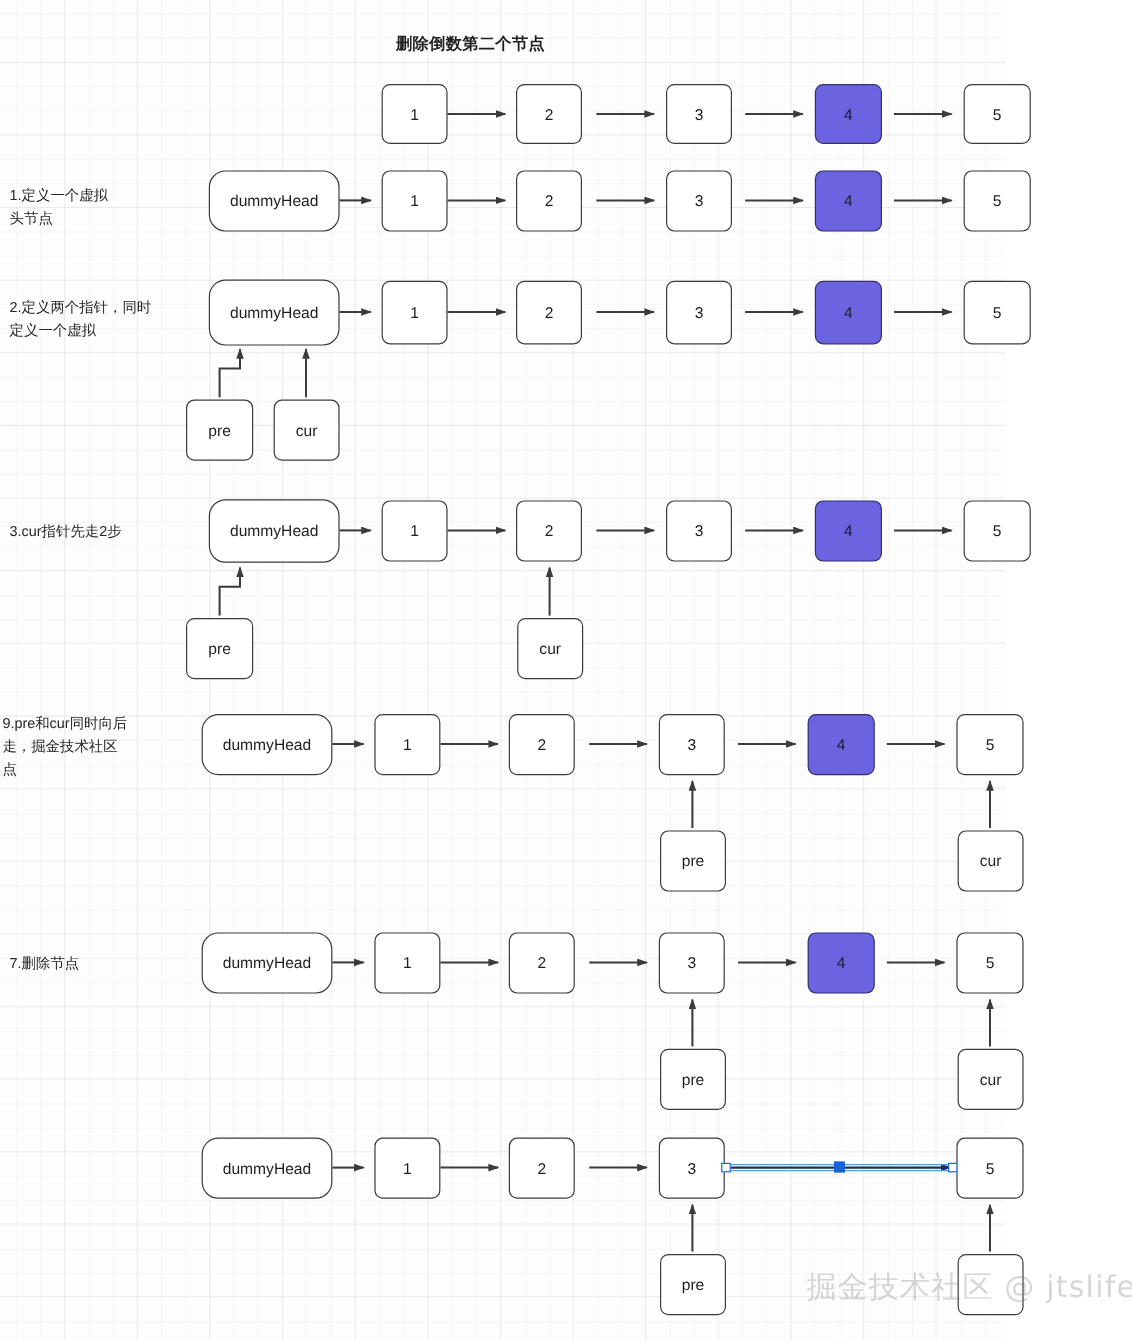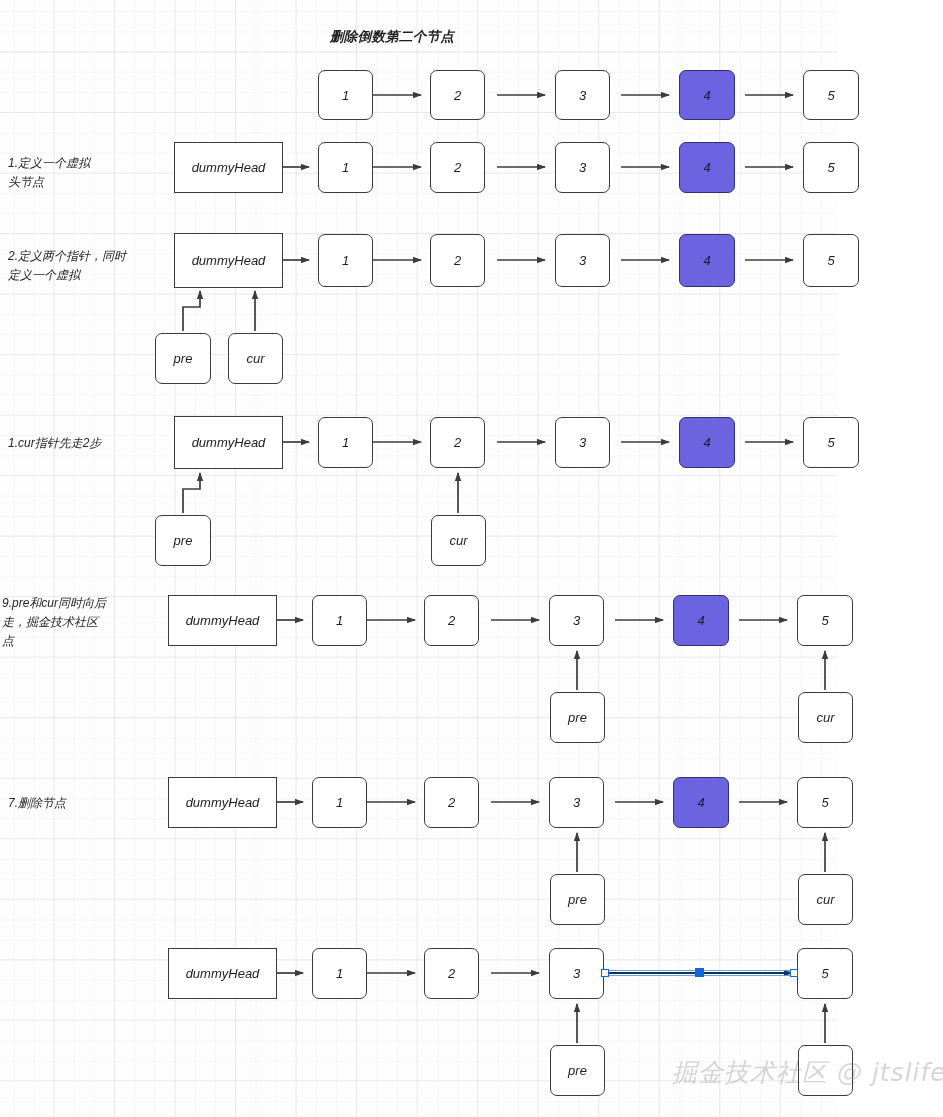--- a/index.html
+++ b/index.html
@@ -13,21 +13,20 @@
     position:relative;
     width:838px;height:1117px;
     background-color:#fdfdfd;
     background-image:
       linear-gradient(to right, rgba(0,0,0,0.055) 1px, transparent 1px),
       linear-gradient(to bottom, rgba(0,0,0,0.055) 1px, transparent 1px),
       linear-gradient(to right, rgba(0,0,0,0.028) 1px, transparent 1px),
       linear-gradient(to bottom, rgba(0,0,0,0.028) 1px, transparent 1px);
     background-size:60.5px 60.5px, 60.5px 60.5px, 20.2px 20.2px, 20.2px 20.2px;
     background-position:-7px -9px, -7px -9px, -7px -9px, -7px -9px;
-    font-style:italic;
   }
   #svglayer{position:absolute;left:0;top:0;width:943px;height:1117px;pointer-events:none;}
 
   .title{
     position:absolute;
     font-size:13.5px;font-weight:bold;color:#1f1f1f;
     white-space:nowrap;letter-spacing:.3px;
   }
   .steplabel{
     position:absolute;
@@ -42,21 +41,21 @@
     background:#ffffff;
     display:flex;align-items:center;justify-content:center;
     font-size:13px;color:#1e1e1e;
     white-space:nowrap;
   }
   .node.hl{
     background:#6c63e0;
     border-color:#32306b;
     color:#1c1c2e;
   }
-  .node.wide{border-radius:0;}
+  .node.wide{border-radius:14px;}
   .watermark{
     position:absolute;
     font-size:25px;
     color:rgba(120,120,120,0.30);
     letter-spacing:1px;
     white-space:nowrap;
     font-family:"DejaVu Sans","Liberation Sans",sans-serif;
   }
   .selhandle{position:absolute;box-sizing:border-box;}
   .selhandle.endpt{
@@ -152,21 +151,21 @@
     <div>1.定义一个虚拟</div>
     <div>头节点</div>
   </div>
 
   <div class="steplabel" style="left:0px;top:247px;width:176px;margin-left:8px;">
     <div>2.定义两个指针，同时</div>
     <div>定义一个虚拟</div>
   </div>
 
   <div class="steplabel" style="left:8px;top:434px;width:160px;">
-    <div>1.cur指针先走2步</div>
+    <div>3.cur指针先走2步</div>
   </div>
 
   <div class="steplabel" style="left:2px;top:594px;width:152px;">
     <div>9.pre和cur同时向后</div>
     <div>走，掘金技术社区</div>
     <div>点</div>
   </div>
 
   <div class="steplabel" style="left:8px;top:794px;width:152px;">
     <div>7.删除节点</div>

